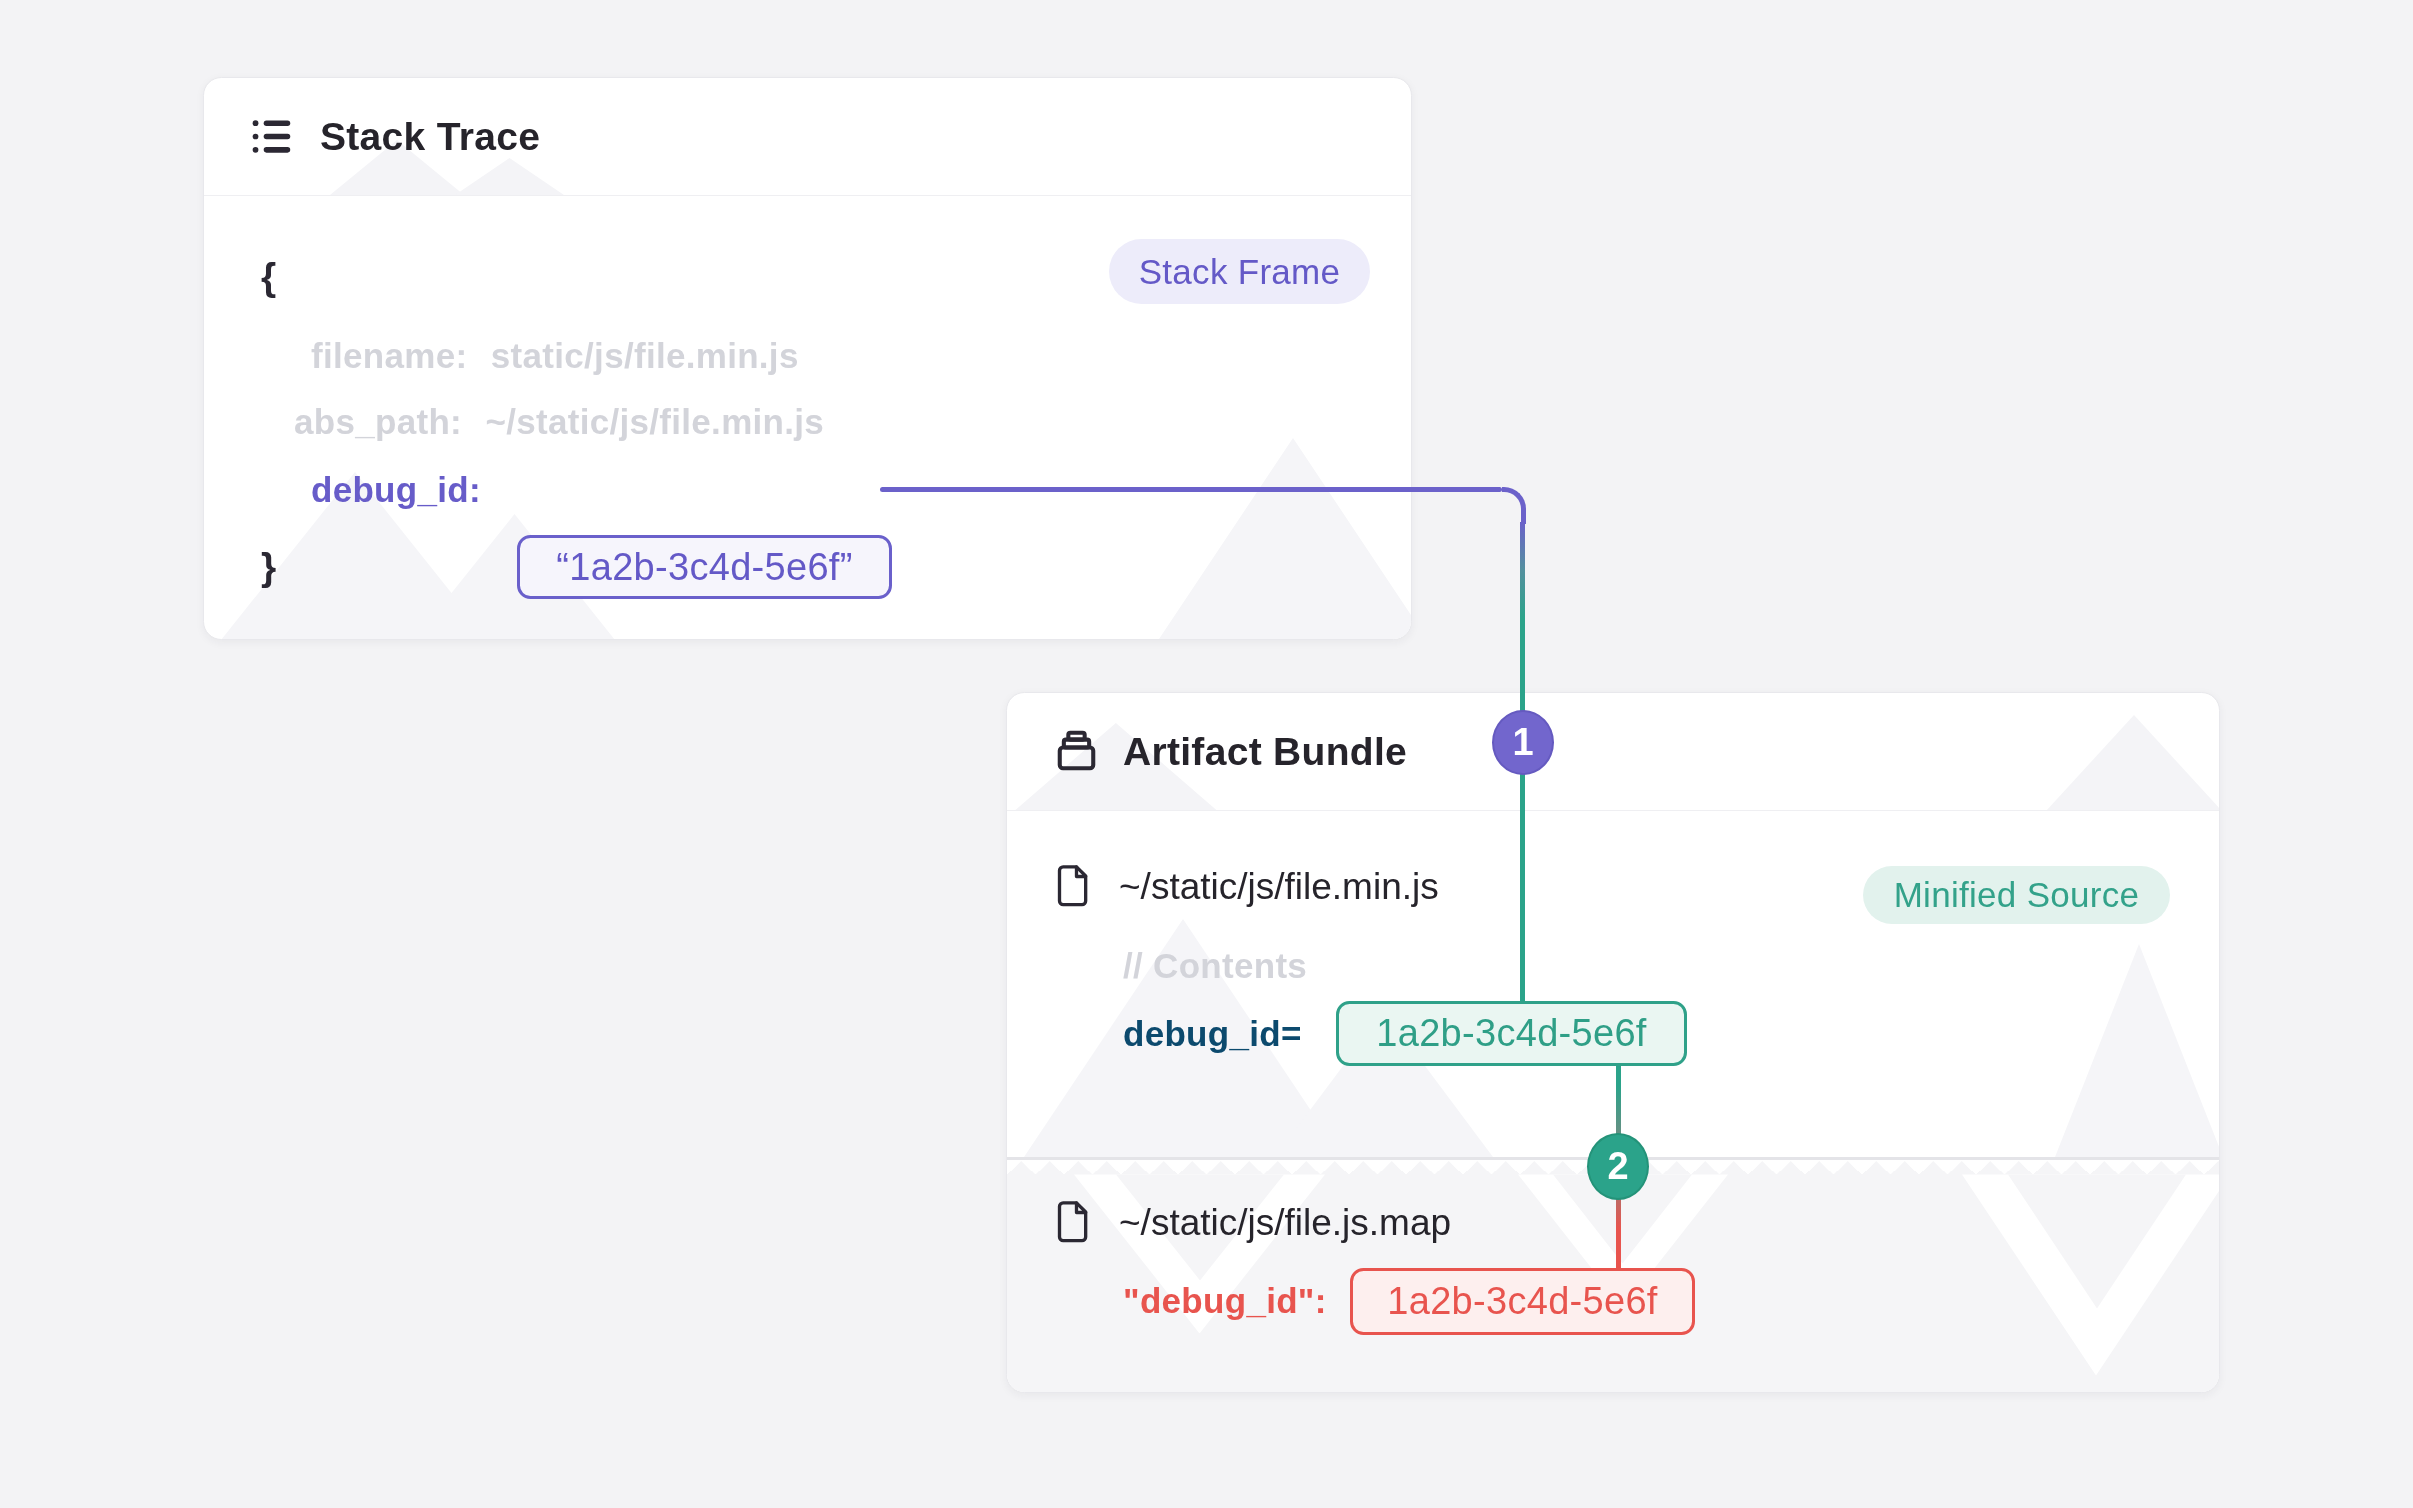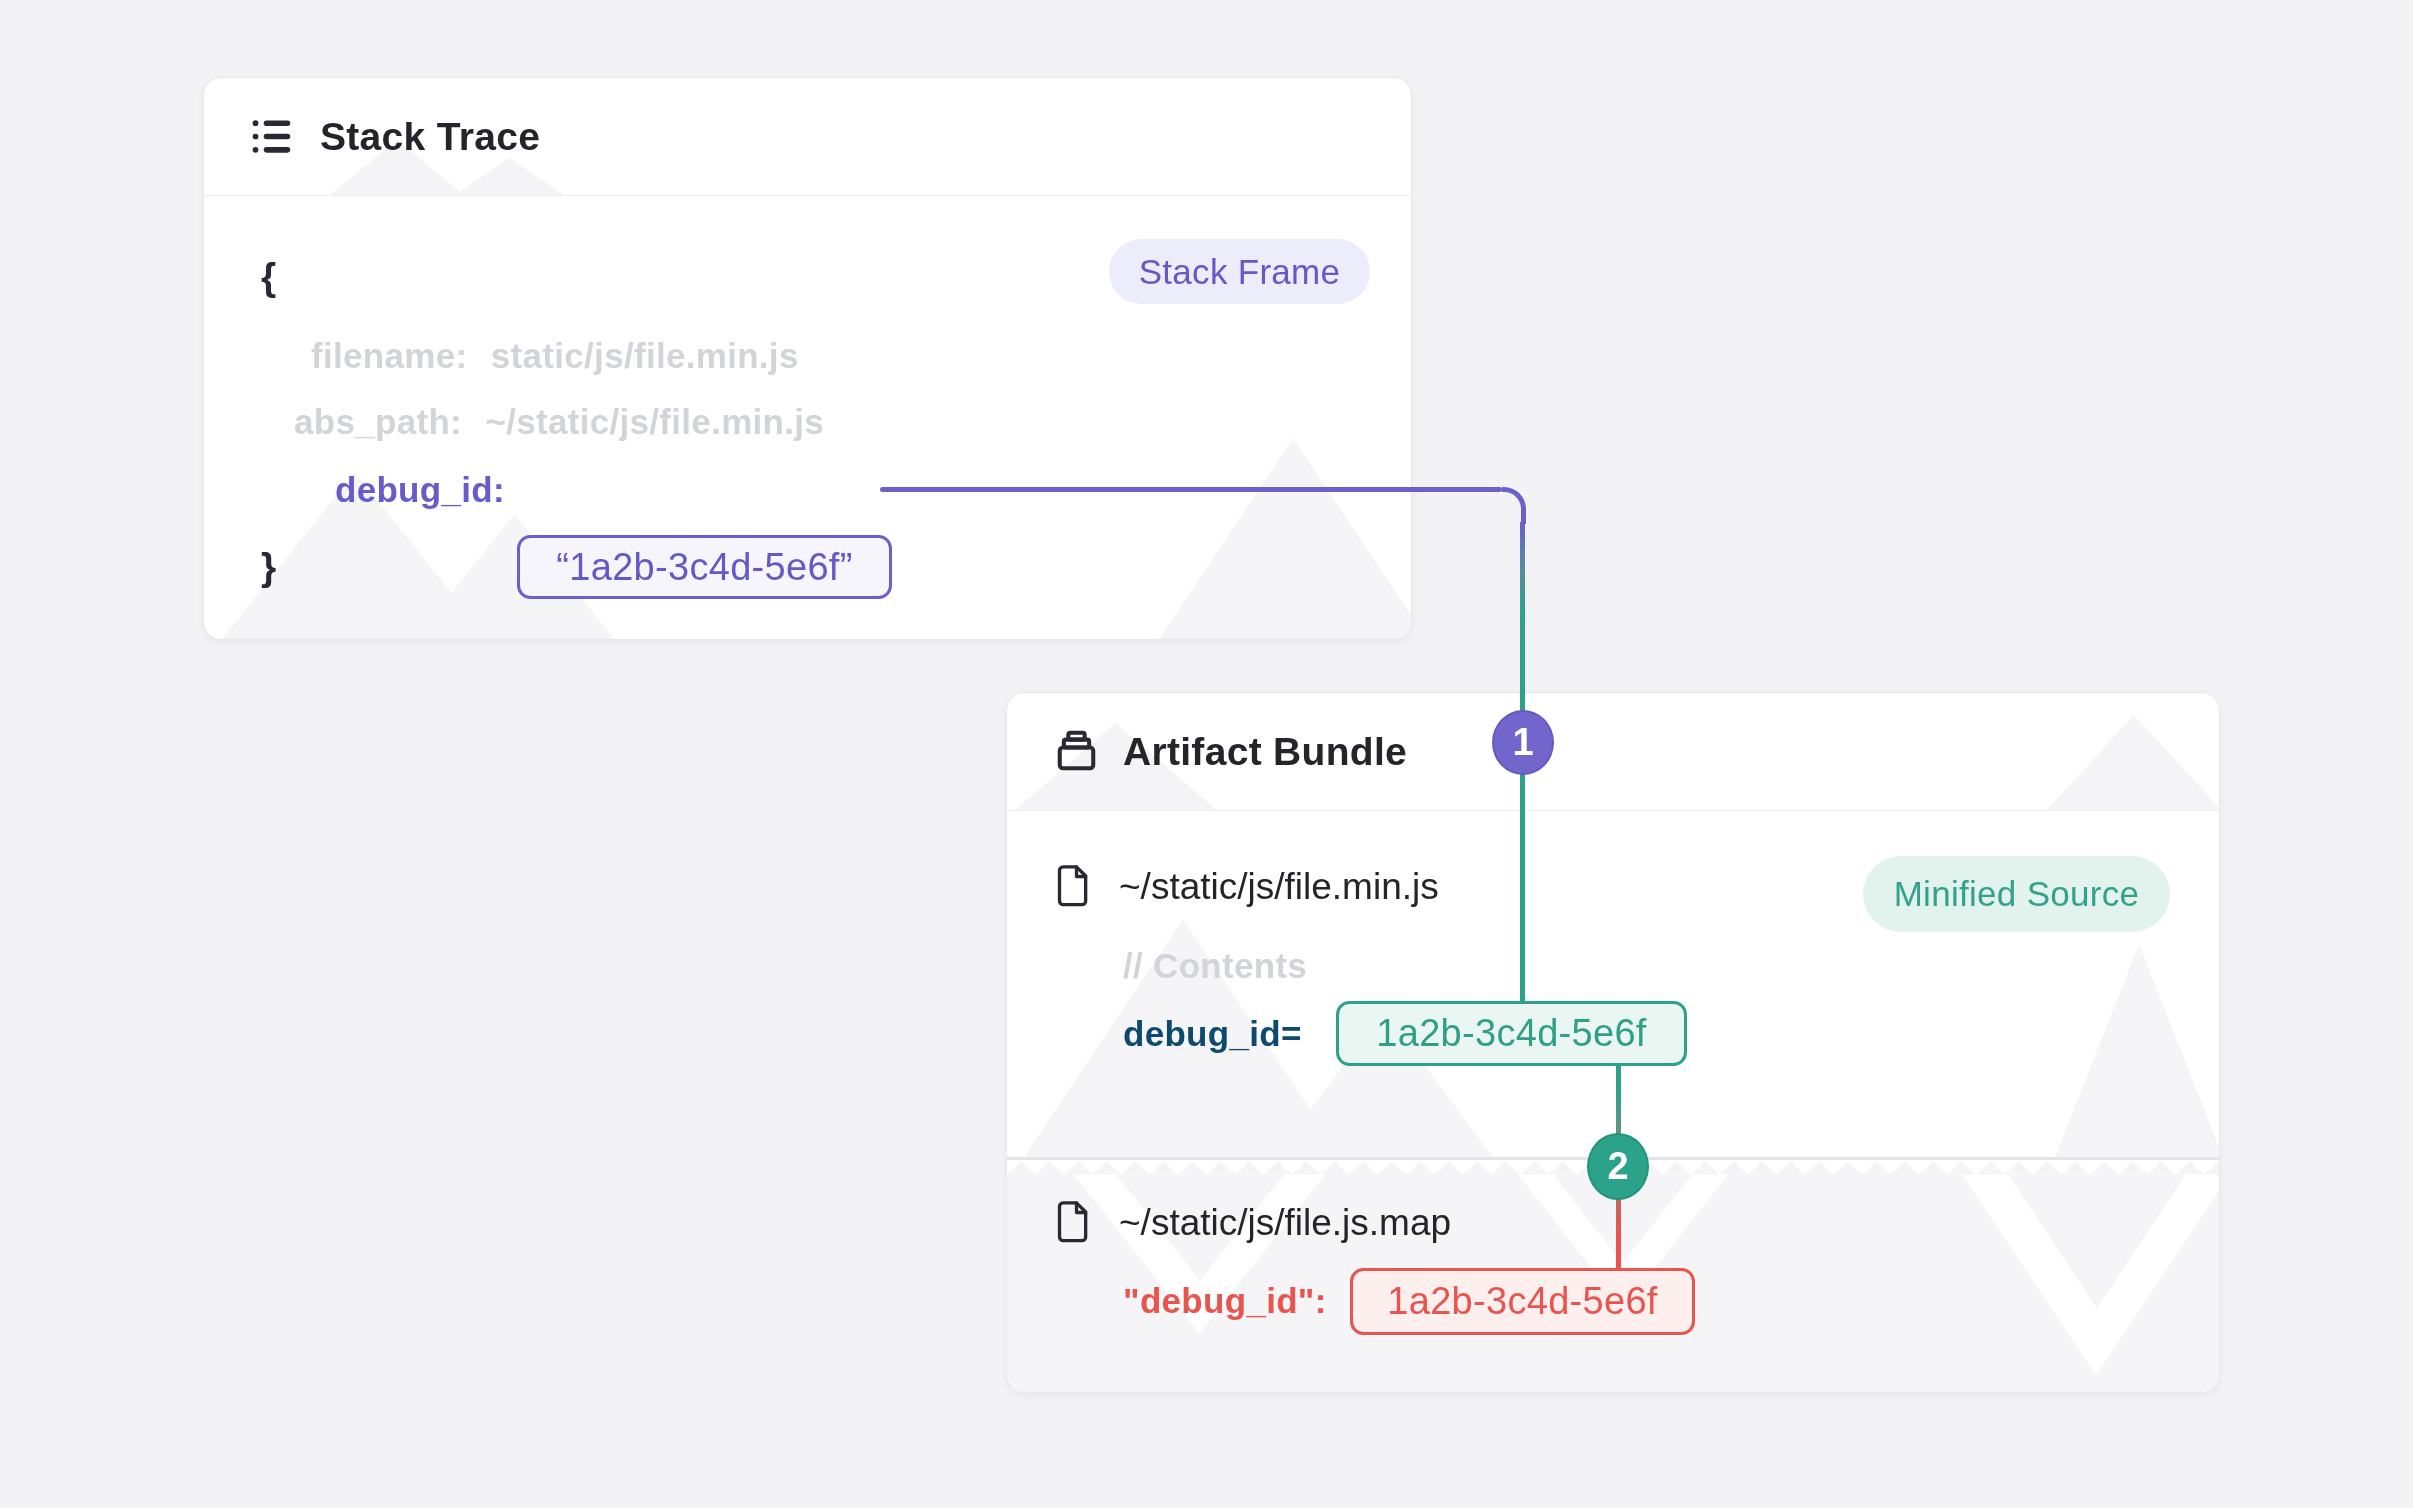--- a/index.html
+++ b/index.html
@@ -39,21 +39,21 @@
   .m-white  { background:#FFFFFF; }
   .m-gray   { background:#F5F5F7; }
 
   
   .code-row {
     position:absolute; white-space:nowrap;
     font-size:35px; font-weight:700; letter-spacing:0.3px;
     transform:translateY(-50%); z-index:1;
   }
   .muted  { color:#D3D4DA; }
-  .purple { color:#675CC9;margin-left:24px; }
+  .purple { color:#675CC9; }
   .teal   { color:#0c4a6e; }
   .red    { color:#E8544E; }
   .brace  { font-size:39px; font-weight:600; color:#2B2833; }
   .gap    { margin-left:23.5px; }
 
   .filepath-row {
     position:absolute; white-space:nowrap; transform:translateY(-50%);
     font-size:37px; font-weight:500; color:#26242B; z-index:1;
     display:flex; align-items:center; gap:25px;
   }
@@ -198,21 +198,21 @@
 
     <div class="filepath-row" style="left:47px; top:193px;">
       <span class="file-icon">
         <svg viewBox="0 0 24 28">
           <path class="stroke" d="M5.5 2.5h8l5.5 5.5v15a2.2 2.2 0 0 1-2.2 2.2H5.5a2.2 2.2 0 0 1-2.2-2.2V4.7a2.2 2.2 0 0 1 2.2-2.2z"></path>
           <path class="stroke" d="M13.5 2.5v5.8h5.5"></path>
         </svg>
       </span>
       <span>~/static/js/file.min.js</span>
     </div>
-    <div class="badge badge-teal" style="left:856px; top:163px; width:307px; height:76px;">
+    <div class="badge badge-teal" style="left:856px; top:173px; width:307px; height:58px;">
       <span>Minified Source</span>
     </div>
 
     <div class="code-row muted" style="left:116px; top:273px;">// Contents</div>
 
     <div class="code-row teal" style="left:116px; top:341px;">debug_id=</div>
     <div class="value-box box-teal" style="left:329px; top:308px; width:351px; height:65px;">
       <span>1a2b-3c4d-5e6f</span>
     </div>
 

